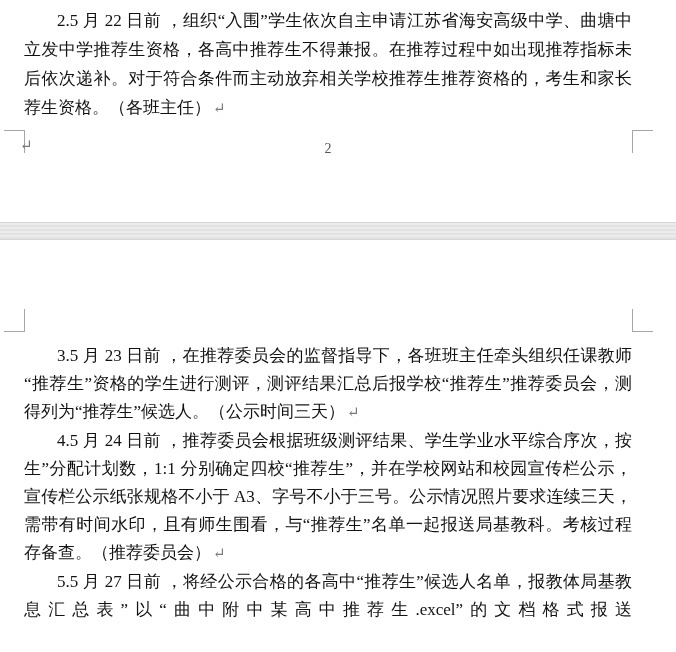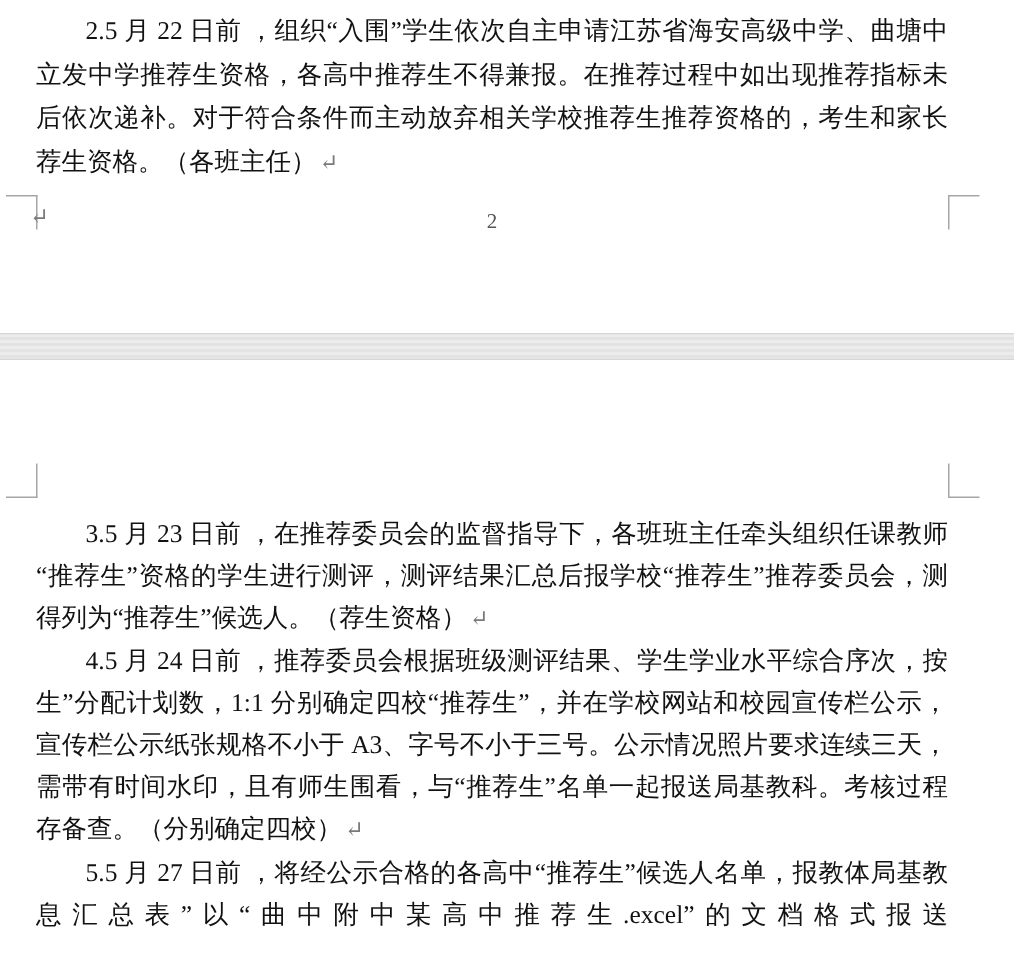--- a/index.html
+++ b/index.html
@@ -81,25 +81,25 @@
 
   <div class="bm bmC-h"></div>
   <div class="bm bmC-v"></div>
   <div class="bm bmD-h"></div>
   <div class="bm bmD-v"></div>
 
   <div class="textblock tb-p2">
 
     <div class="ln ind">3.5 月 23 日前 ，在推荐委员会的监督指导下，各班班主任牵头组织任课教师和学生对本班申请</div>
     <div class="ln">“推荐生”资格的学生进行测评，测评结果汇总后报学校“推荐生”推荐委员会，测评不合格者不</div>
-    <div class="ln end"><span>得列为“推荐生”候选人。（荐生资格）</span><span class="pmark">↵</span></div>
+    <div class="ln end"><span>得列为“推荐生”候选人。（公示时间三天）</span><span class="pmark">↵</span></div>
 
     <div class="ln ind">4.5 月 24 日前 ，推荐委员会根据班级测评结果、学生学业水平综合序次，按本校各高中“推荐</div>
     <div class="ln">生”分配计划数，1:1 分别确定四校“推荐生”，并在学校网站和校园宣传栏公示，公示时间三天。</div>
     <div class="ln">宣传栏公示纸张规格不小于 A3、字号不小于三号。公示情况照片要求连续三天，每天不少于一张，</div>
     <div class="ln">需带有时间水印，且有师生围看，与“推荐生”名单一起报送局基教科。考核过程材料必须密封留</div>
-    <div class="ln end"><span>存备查。（分别确定四校）</span><span class="pmark">↵</span></div>
+    <div class="ln end"><span>存备查。（推荐委员会）</span><span class="pmark">↵</span></div>
 
     <div class="ln ind">5.5 月 27 日前 ，将经公示合格的各高中“推荐生”候选人名单，报教体局基教科（“推荐生信</div>
     <div class="ln">息汇总表”以“曲中附中某高中推荐生.excel”的文档格式报送 39055695@qq.com）。基教科审核备</div>
   </div>
 
 </div>
 
 </body></html>

